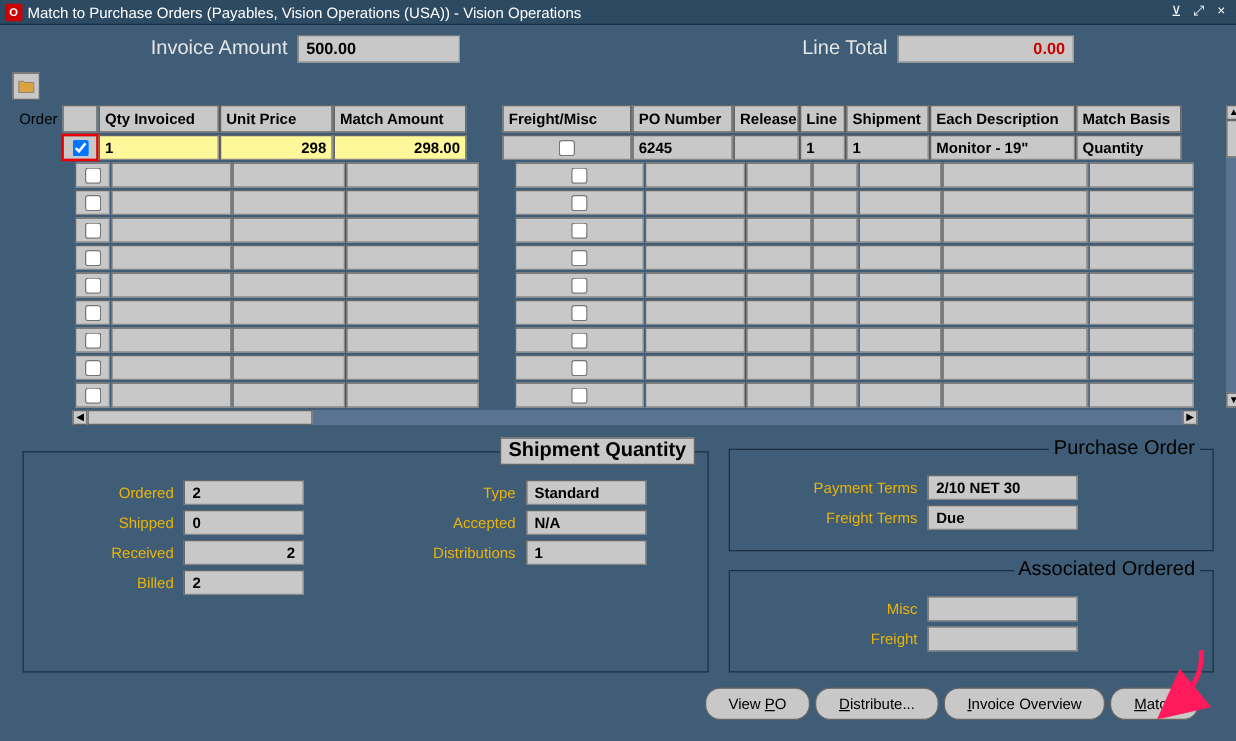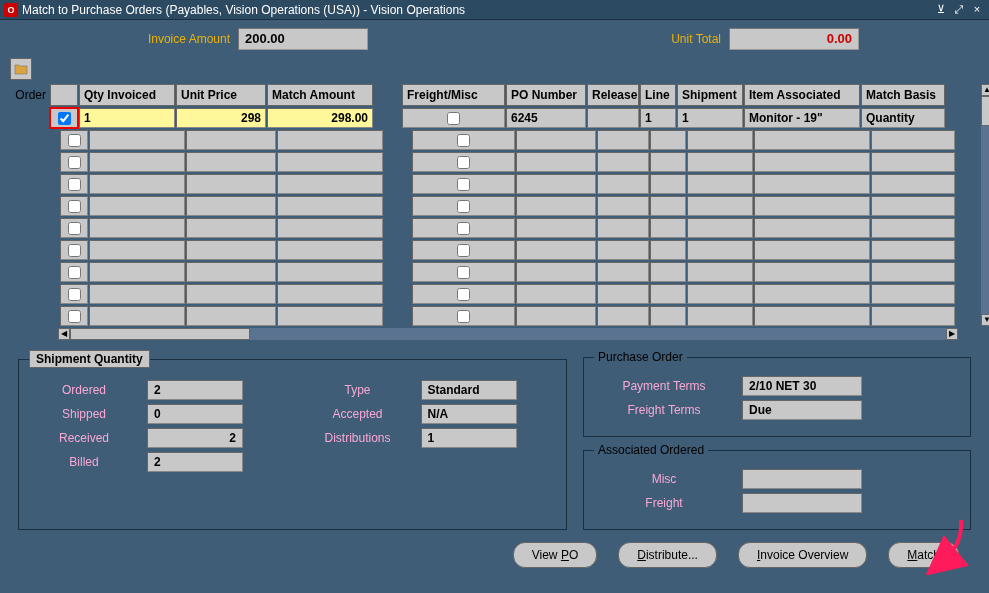--- a/index.html
+++ b/index.html
@@ -7,21 +7,21 @@
 
 .titlebar { background: #2d4a63; color: #fff; height: 20px; display: flex; align-items: center; padding: 0 4px; border-bottom: 1px solid #1a2f42; }
 .titlebar .oracle-icon { width: 14px; height: 14px; background: #c00; border-radius: 2px; margin-right: 4px; display: flex; align-items: center; justify-content: center; color: #fff; font-size: 9px; font-weight: bold; }
 .titlebar .title { flex: 1; font-size: 12px; }
 .titlebar .winbtns { display: flex; gap: 2px; }
 .titlebar .winbtn { width: 16px; height: 14px; color: #fff; font-size: 11px; text-align: center; cursor: pointer; }
 
 .content { padding: 8px 10px; color: #000; }
 
 .toprow { display: flex; align-items: center; margin-bottom: 8px; }
-.toprow .lbl { color: #eab308; text-align: right; margin-right: 8px; font-size: 12px; }
+.toprow .lbl { color: #e5e5e5; text-align: right; margin-right: 8px; font-size: 16px; }
 .toprow .fld { background: #c8c8c8; border: 1px solid #999; border-top-color: #777; border-left-color: #777; height: 22px; padding: 2px 6px; font-size: 13px; font-weight: bold; }
 .toprow .fld.total { text-align: right; color: #c00; }
 
 .toolbar { margin-bottom: 4px; }
 .toolbtn { width: 22px; height: 22px; background: #c8c8c8; border: 1px solid #666; display: inline-flex; align-items: center; justify-content: center; cursor: pointer; }
 
 .grid-wrap { display: flex; }
 .match-label { writing-mode: horizontal-tb; color: #000; font-size: 12px; width: 40px; text-align: right; padding-right: 4px; padding-top: 4px; }
 .grid-container { flex: 1; position: relative; }
 
@@ -58,34 +58,34 @@
 .vscroll .track { height: calc(100% - 24px); background: #5a7390; position: relative; }
 .vscroll .thumb { position: absolute; top: 0; width: 100%; height: 30px; background: #c8c8c8; border: 1px solid #666; }
 
 .hscroll { margin-left: 48px; margin-top: 2px; height: 12px; width: 900px; background: #5a7390; display: flex; }
 .hscroll .lf, .hscroll .rt { width: 12px; background: #c8c8c8; border: 1px solid #666; font-size: 8px; text-align: center; line-height: 10px; cursor: pointer; }
 .hscroll .track { flex: 1; position: relative; }
 .hscroll .thumb { position: absolute; left: 0; height: 100%; width: 180px; background: #c8c8c8; border: 1px solid #666; }
 
 .bottom { display: flex; gap: 16px; margin-top: 10px; padding: 0 8px; }
 fieldset { border: 1px solid #1a2f42; padding: 8px 10px 12px; }
-legend { color: #000; font-size: 12px; font-weight: bold; background: #c8c8c8; border: 1px solid #666; padding: 1px 6px; }
+legend { color: #000; font-size: 16px; font-weight: bold; background: #c8c8c8; border: 1px solid #666; padding: 1px 6px; text-align: right; }
 .fs-left { flex: 1.4; }
 .fs-right { width: 388px; }
 .fs-right fieldset { border: 1px solid #1a2f42; }
 .fldrow { display: flex; align-items: center; margin: 4px 0; }
-.fldrow .lab { width: 110px; text-align: center; margin-right: 8px; font-size: 12px; color: #f9a8d4; }
+.fldrow .lab { width: 110px; text-align: right; margin-right: 8px; font-size: 12px; color: #eab308; }
 .fldrow .val { background: #c8c8c8; border: 1px solid #888; border-top-color: #666; border-left-color: #666; height: 20px; padding: 1px 6px; font-size: 12px; font-weight: bold; display: flex; align-items: center; }
 .fldrow .val.right { justify-content: flex-end; }
 .left-cols { display: flex; gap: 20px; }
 .left-cols > div { flex: 1; }
 
 .bottom-right legend.plain { background: transparent; border: none; font-weight: normal; padding: 0 4px; }
 
-.btnrow { display: flex; justify-content: flex-end; gap: 21px; margin-top: 12px; padding-right: 20px; }
+.btnrow { display: flex; justify-content: flex-end; gap: 4px; margin-top: 12px; padding-right: 20px; }
 .btn { background: #c8c8c8; border: 1px solid #666; border-radius: 12px; height: 26px; padding: 0 18px; font-size: 12px; color: #000; cursor: pointer; display: flex; align-items: center; }
 .btn .ul { text-decoration: underline; }
 
 .highlight-red { outline: 2px solid #e00; outline-offset: -1px; }
 
 .arrow-annot { position: absolute; right: 18px; bottom: 18px; pointer-events: none; }
 
 .nested-fs { margin-top: 6px; }
 </style>
 </head>
@@ -98,24 +98,24 @@
     <div class="winbtn">⊻</div>
     <div class="winbtn">⤢</div>
     <div class="winbtn">×</div>
   </div>
 </div>
 
 <div class="content">
 
   <div class="toprow">
     <div class="lbl" style="width:220px">Invoice Amount</div>
-    <div class="fld" style="width:130px">200.00</div>
+    <div class="fld" style="width:130px">500.00</div>
     <div style="flex:1"></div>
-    <div class="lbl" style="width:100px">Unit Total</div>
-    <div class="fld total" style="width:130px">0.00</div>
+    <div class="lbl" style="width:100px">Line Total</div>
+    <div class="fld total" style="width:141px">0.00</div>
     <div style="width:120px"></div>
   </div>
 
   <div class="toolbar">
     <div class="toolbtn">
       <svg width="14" height="12" viewBox="0 0 14 12">
           <path fill="#d9a441" stroke="#666" stroke-width="0.5" d="M1 2h4l1 1h7v8H1z"></path>
         </svg>
     </div>
   </div>
@@ -128,21 +128,21 @@
         <div class="grid-head chkhead"></div>
         <div class="grid-head col-qty">Qty Invoiced</div>
         <div class="grid-head col-price">Unit Price</div>
         <div class="grid-head col-amt">Match Amount</div>
         <div class="gap-col"></div>
         <div class="grid-head col-fm">Freight/Misc</div>
         <div class="grid-head col-pon">PO Number</div>
         <div class="grid-head col-rel">Release</div>
         <div class="grid-head col-line">Line</div>
         <div class="grid-head col-ship">Shipment</div>
-        <div class="grid-head col-desc">Item Associated</div>
+        <div class="grid-head col-desc">Each Description</div>
         <div class="grid-head col-basis">Match Basis</div>
       </div>
 
       <div class="grid-body" id="grid-body">
           <div class="grid-row">
             <div class="rowmark active"></div>
             <div class="cell chk col-chk highlight-red" style="margin-left: -10px;">
               <input type="checkbox" checked="" style="">
             </div>
             <div class="cell col-qty yellow">1</div>

